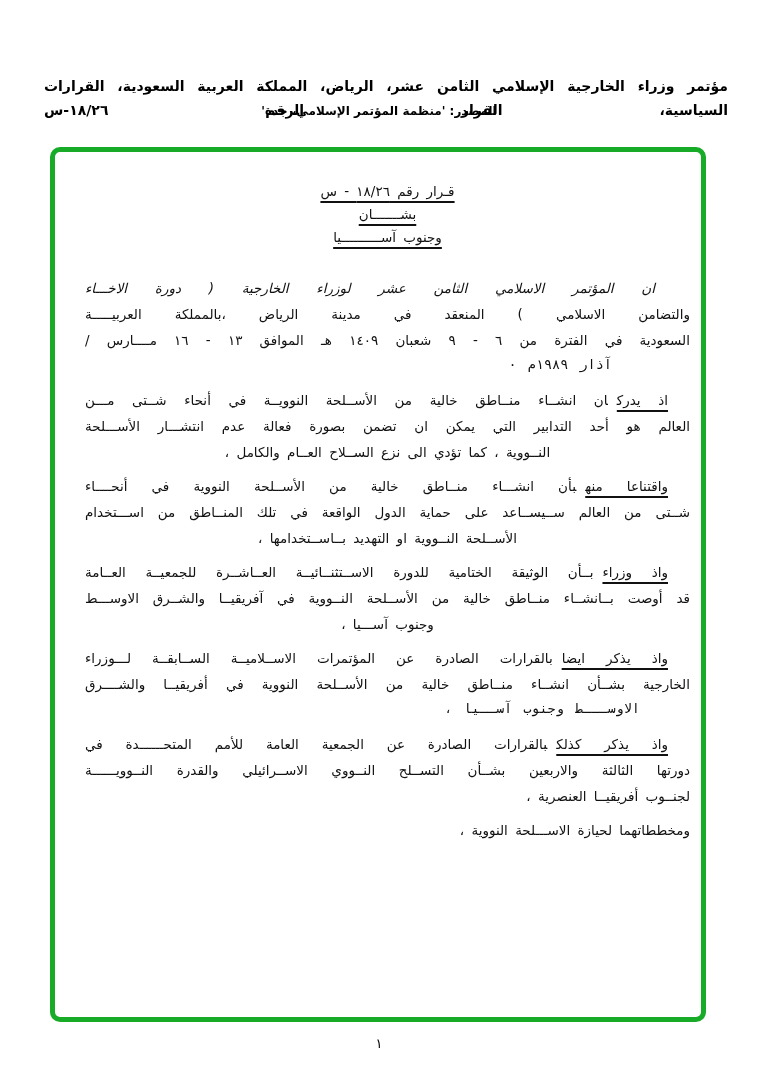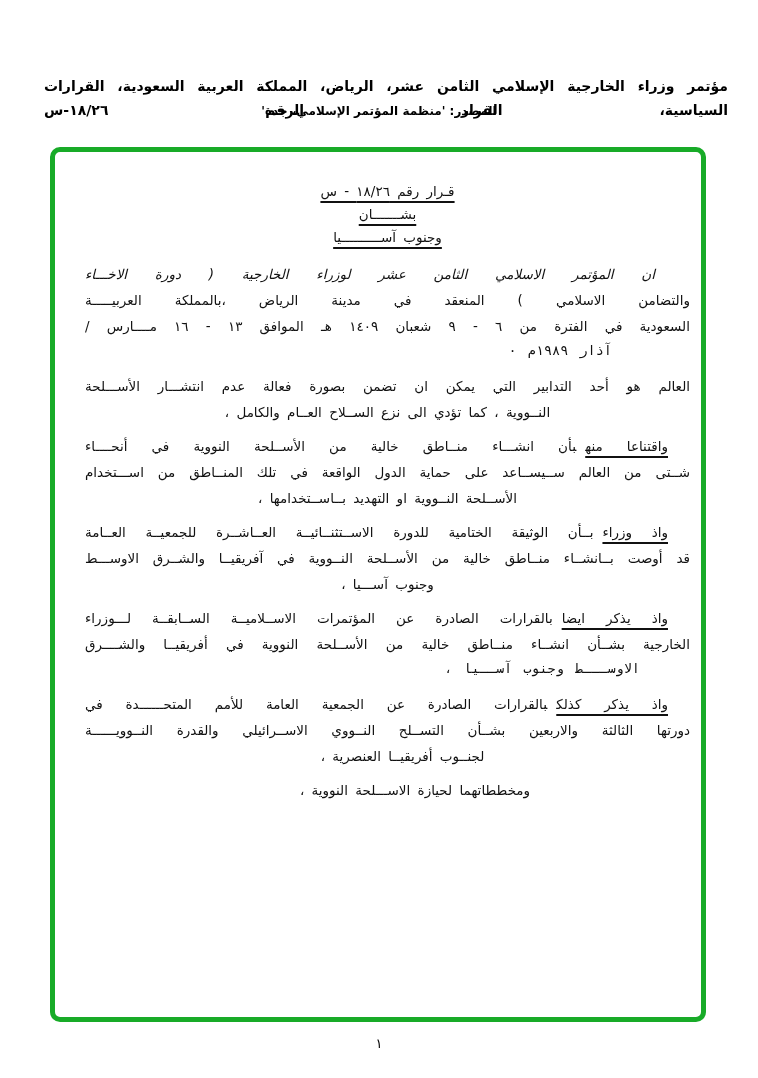--- a/index.html
+++ b/index.html
@@ -21,28 +21,28 @@
   .frame{
     position:absolute;top:147px;right:52px;
     width:646px;height:865px;
     border:5px solid #18ab28;border-radius:10px;
     background:transparent;
   }
   .content{
     position:absolute;top:180px;right:68px;width:605px;
     font-size:13.5px;line-height:26px;word-spacing:3px;color:#111;
   }
-  .title-block{margin-bottom:12px;}
+  .title-block{margin-bottom:26px;}
   .title-block .line{line-height:23px;}
   .para{margin-bottom:8px;}
   .line{direction:rtl;}
   .ln-j{text-align:justify;text-align-last:justify;}
   .ln-c{text-align:center;}
   .ln-r{text-align:right;font-family:Liberation Mono, monospace;}
-  .ln-l{text-align:center;}
+  .ln-l{text-align:right;}
   .u, .lead{
     text-decoration:underline;
     text-decoration-thickness:1.5px;
     text-underline-offset:5px;
   }
   .lead{margin-inline-end:9px;}
   .pagenum{
     position:absolute;top:1036px;right:0;left:0;
     text-align:center;font-size:13px;color:#000;
   }
@@ -62,20 +62,21 @@
       <div class="line ln-c"><span class="u">وجنوب آســــــــــيا</span></div>
     </div>
   <div>
       <div class="para">
         <div class="line ln-j" style="padding-right: 35px; font-style: italic;"><span>ان المؤتمر الاسلامي الثامن عشر لوزراء الخارجية ( دورة الاخـــاء</span></div>
         <div class="line ln-j"><span>والتضامن الاسلامي ) المنعقد في مدينة الرياض ،بالمملكة العربيـــــة</span></div>
         <div class="line ln-j"><span>السعودية في الفترة من ٦ - ٩ شعبان ١٤٠٩ هـ الموافق ١٣ - ١٦ مــــارس /</span></div>
         <div class="line ln-r" style="padding-right: 78px;"><span>آذار ١٩٨٩م ·</span></div>
       </div>
       <div class="para">
+        <div class="line ln-j" style="padding-right: 22px;"><span class="lead">اذ يدرك</span><span>ان انشــاء منــاطق خالية من الأســلحة النوويــة في أنحاء شــتى مـــن</span></div>
         <div class="line ln-j"><span>العالم هو أحد التدابير التي يمكن ان تضمن بصورة فعالة عدم انتشـــار الأســـلحة</span></div>
         <div class="line ln-c"><span>النــووية ، كما تؤدي الى نزع الســلاح العــام والكامل ،</span></div>
       </div>
       <div class="para">
         <div class="line ln-j" style="padding-right: 22px;"><span class="lead">واقتناعا منه</span><span>بأن انشـــاء منــاطق خالية من الأســلحة النووية في أنحــــاء</span></div>
         <div class="line ln-j"><span>شــتى من العالم ســيســاعد على حماية الدول الواقعة في تلك المنــاطق من اســـتخدام</span></div>
         <div class="line ln-c"><span>الأســلحة النــووية او التهديد بــاســتخدامها ،</span></div>
       </div>
       <div class="para">
         <div class="line ln-j" style="padding-right: 22px;"><span class="lead">واذ وزراء</span><span>بــأن الوثيقة الختامية للدورة الاســتثنــائيــة العــاشــرة للجمعيــة العــامة</span></div>

